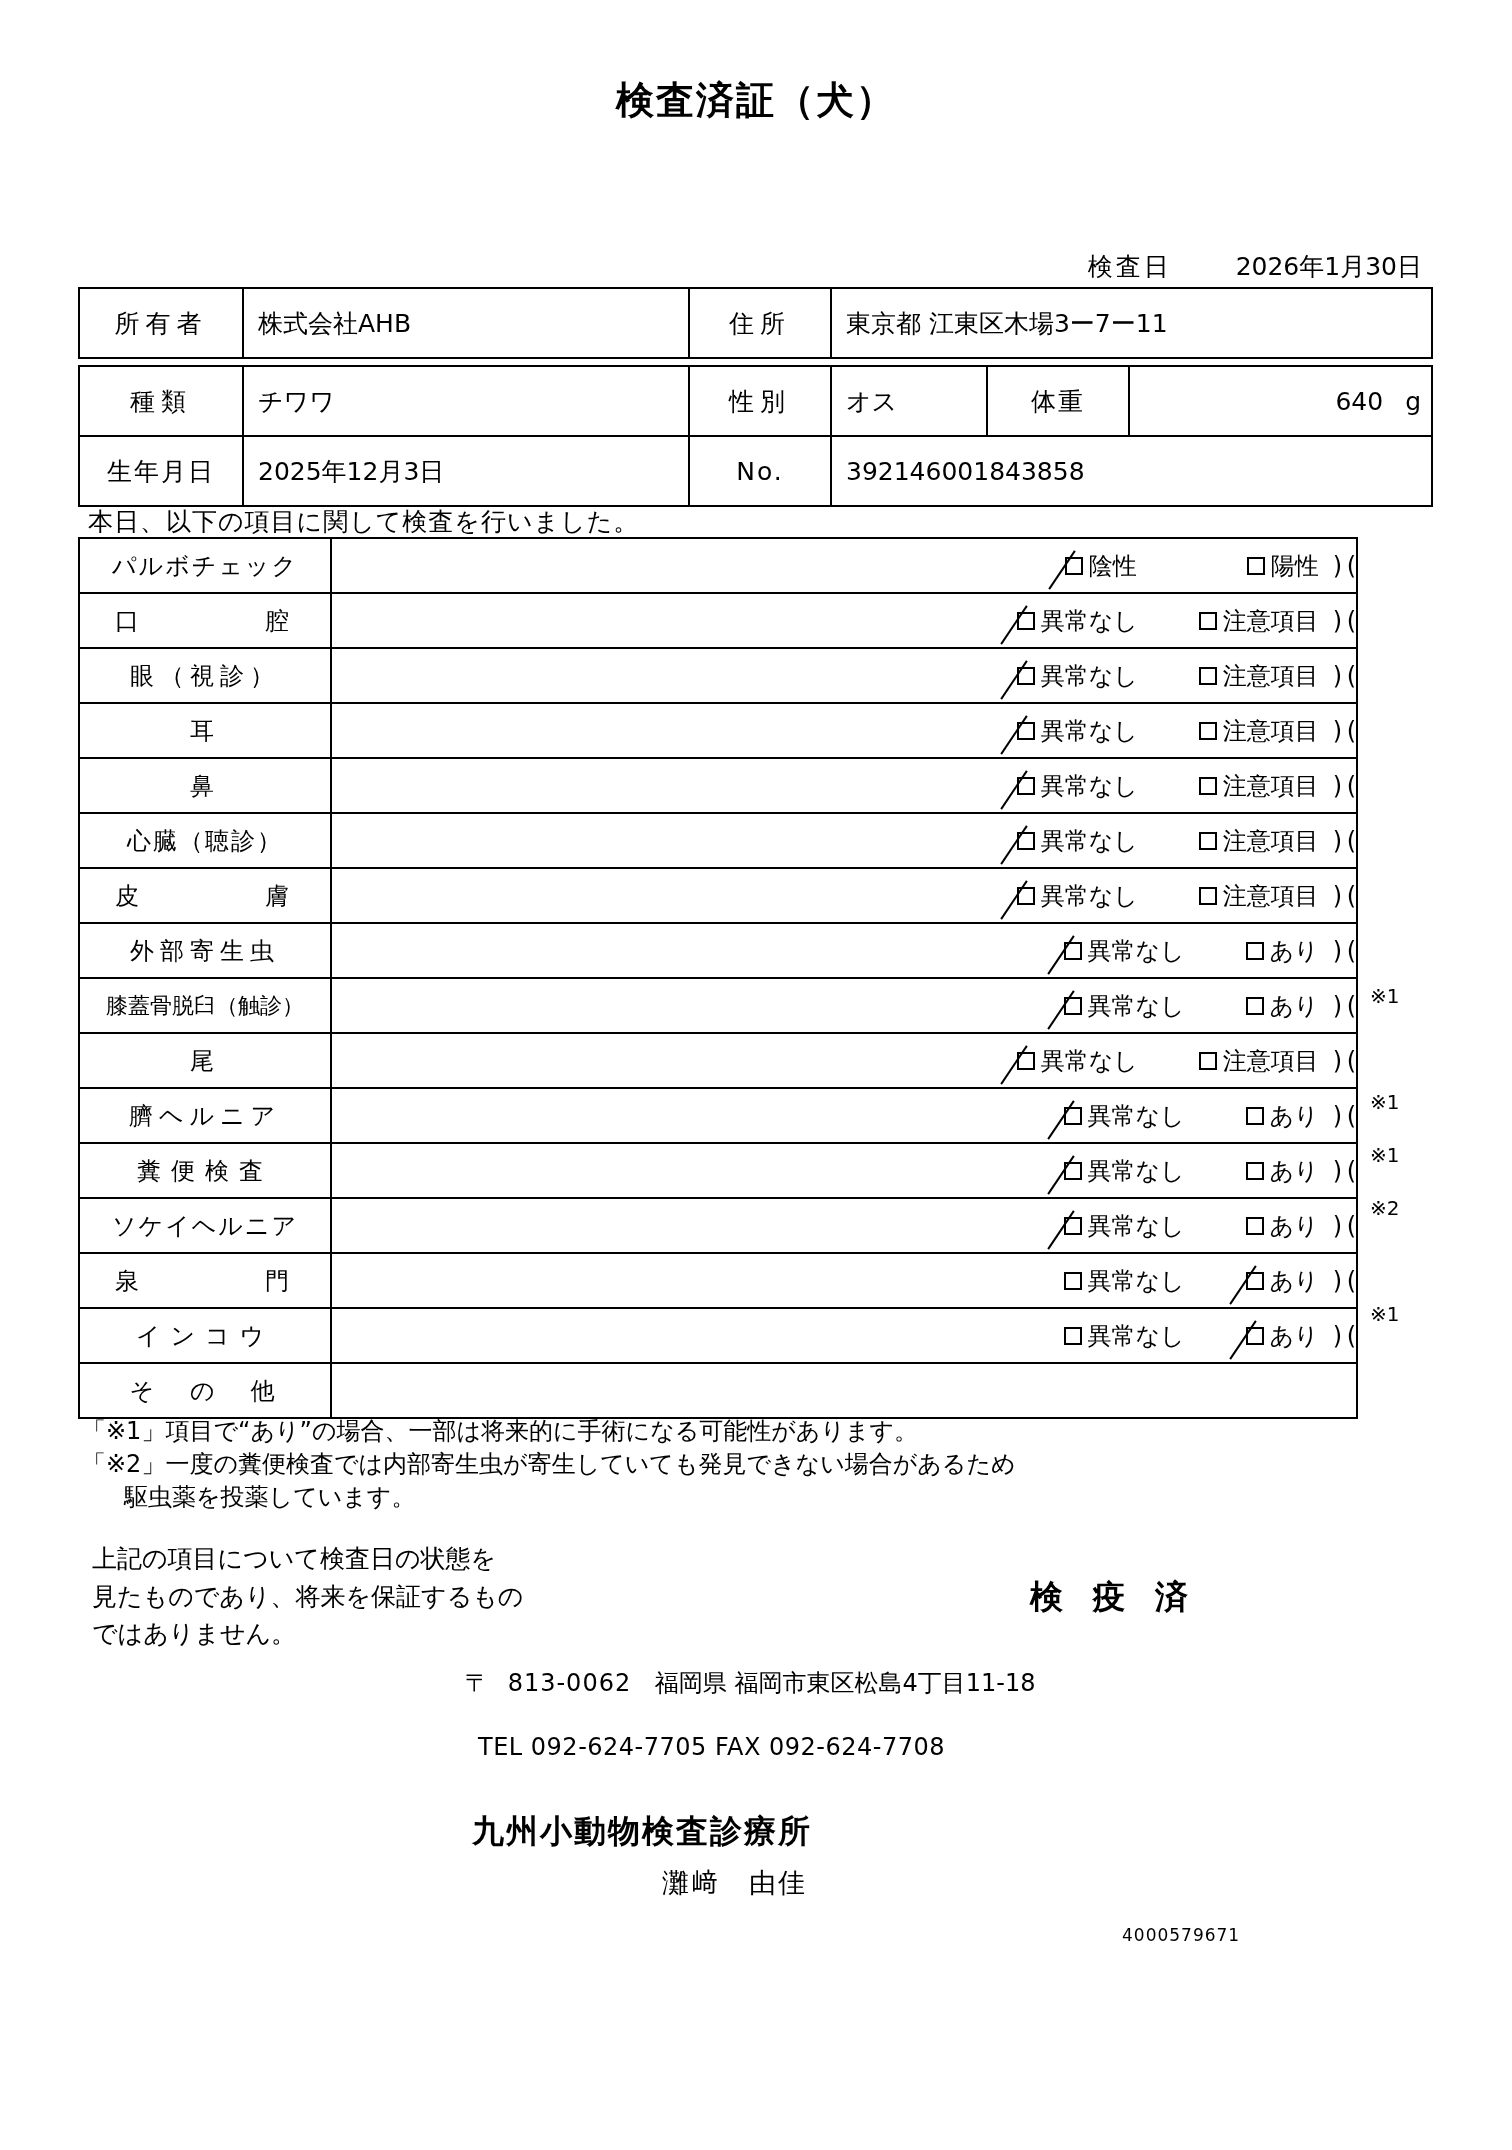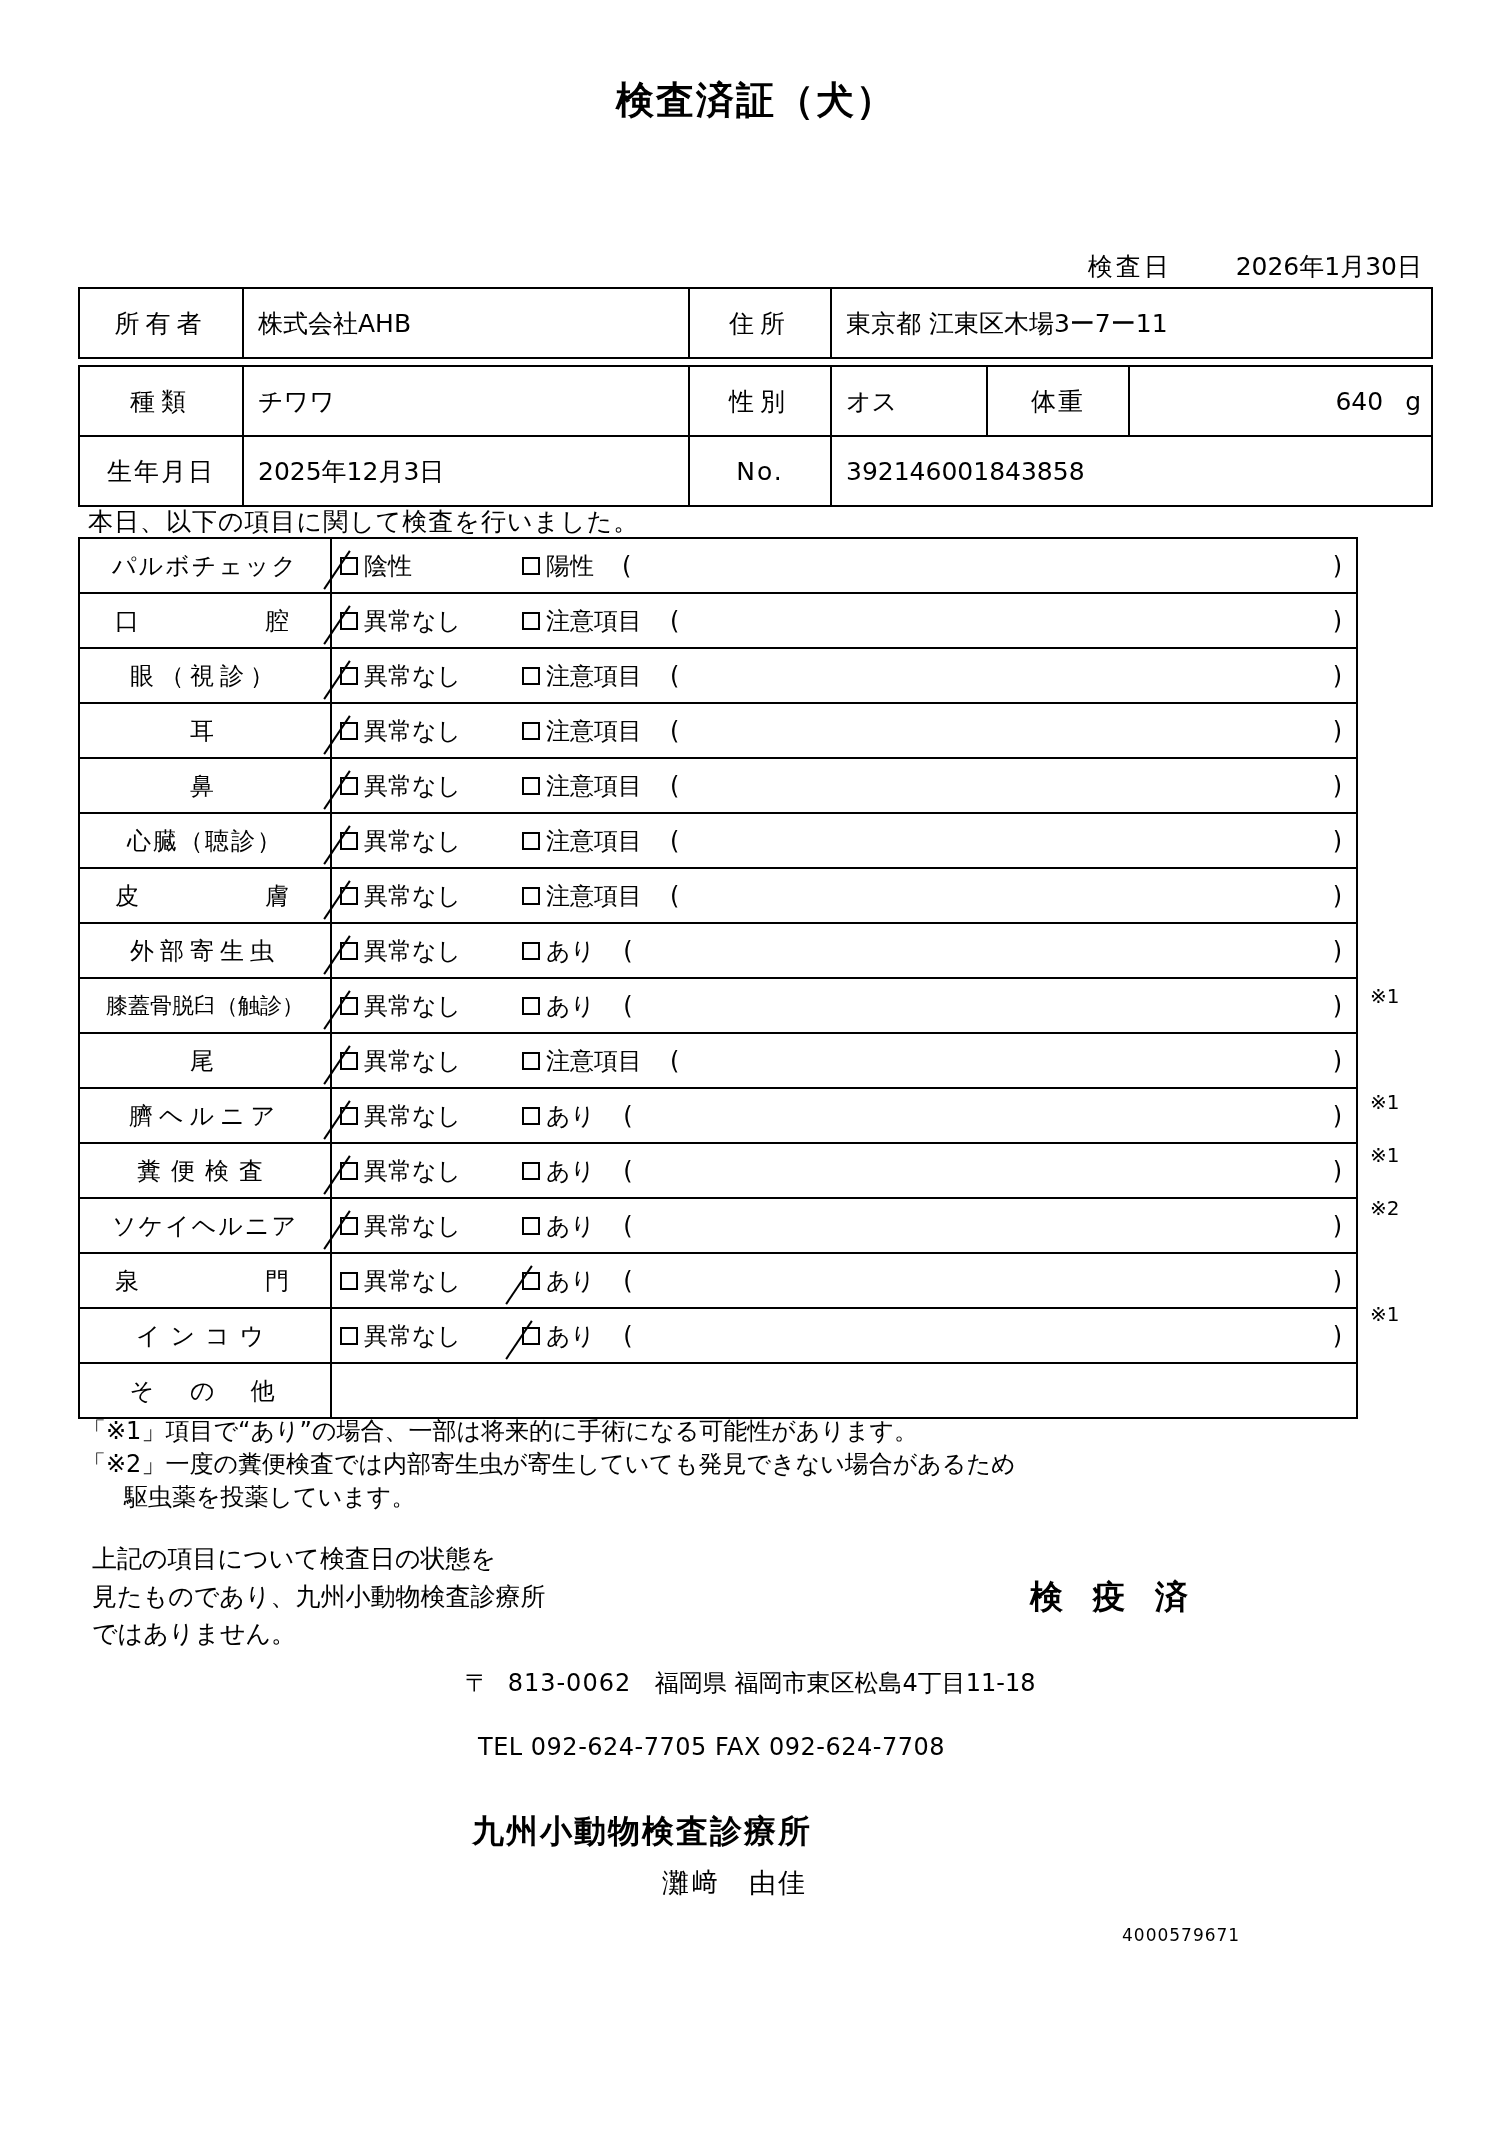--- a/index.html
+++ b/index.html
@@ -106,20 +106,21 @@
   .sp2 { letter-spacing: 2px; }
   .sp0 { letter-spacing: 0px; font-size: 22px; }
 
   .opt-cell { position: relative; }
   .opts {
     display: flex;
     align-items: center;
     height: 53px;
     padding-left: 8px;
     position: relative;
+    justify-content: flex-end;
   }
   .opt {
     display: inline-flex;
     align-items: center;
     position: relative;
     white-space: nowrap;
   }
   .opt1 { width: 182px; }
   .box {
     display: inline-block;
@@ -547,21 +548,21 @@
   </table>
 
   <div class="footnotes">
     <div>「※1」項目で“あり”の場合、一部は将来的に手術になる可能性があります。</div>
     <div>「※2」一度の糞便検査では内部寄生虫が寄生していても発見できない場合があるため</div>
     <div class="fn-indent">駆虫薬を投薬しています。</div>
   </div>
 
   <div class="disclaimer">
     <div>上記の項目について検査日の状態を</div>
-    <div>見たものであり、九州小動物検査診療所</div>
+    <div>見たものであり、将来を保証するもの</div>
     <div>ではありません。</div>
   </div>
 
   <div class="stamp">検 疫 済</div>
 
   <div class="addr">
     <span class="zip">〒</span>
     <span class="zip" style="margin-left:10px;">813-0062</span>
     <span class="pref">福岡県 福岡市東区松島4丁目11-18</span>
   </div>

